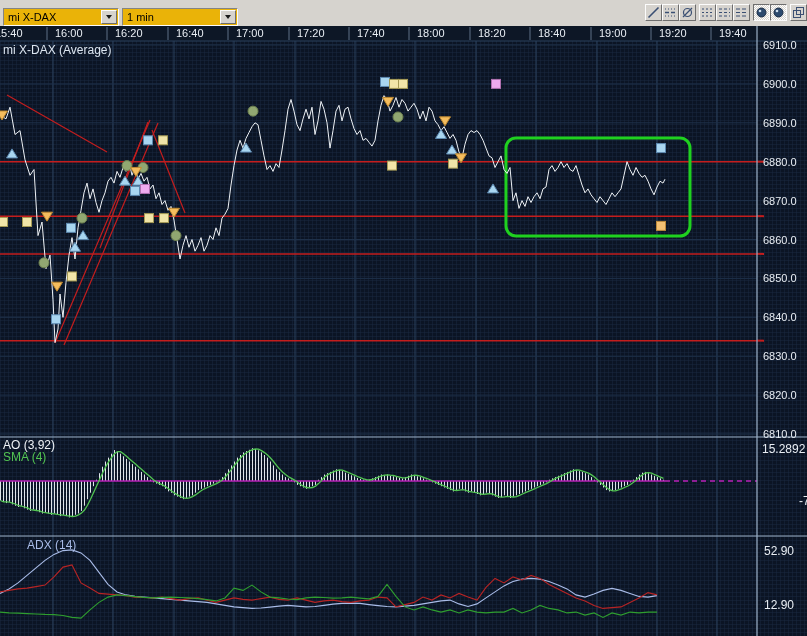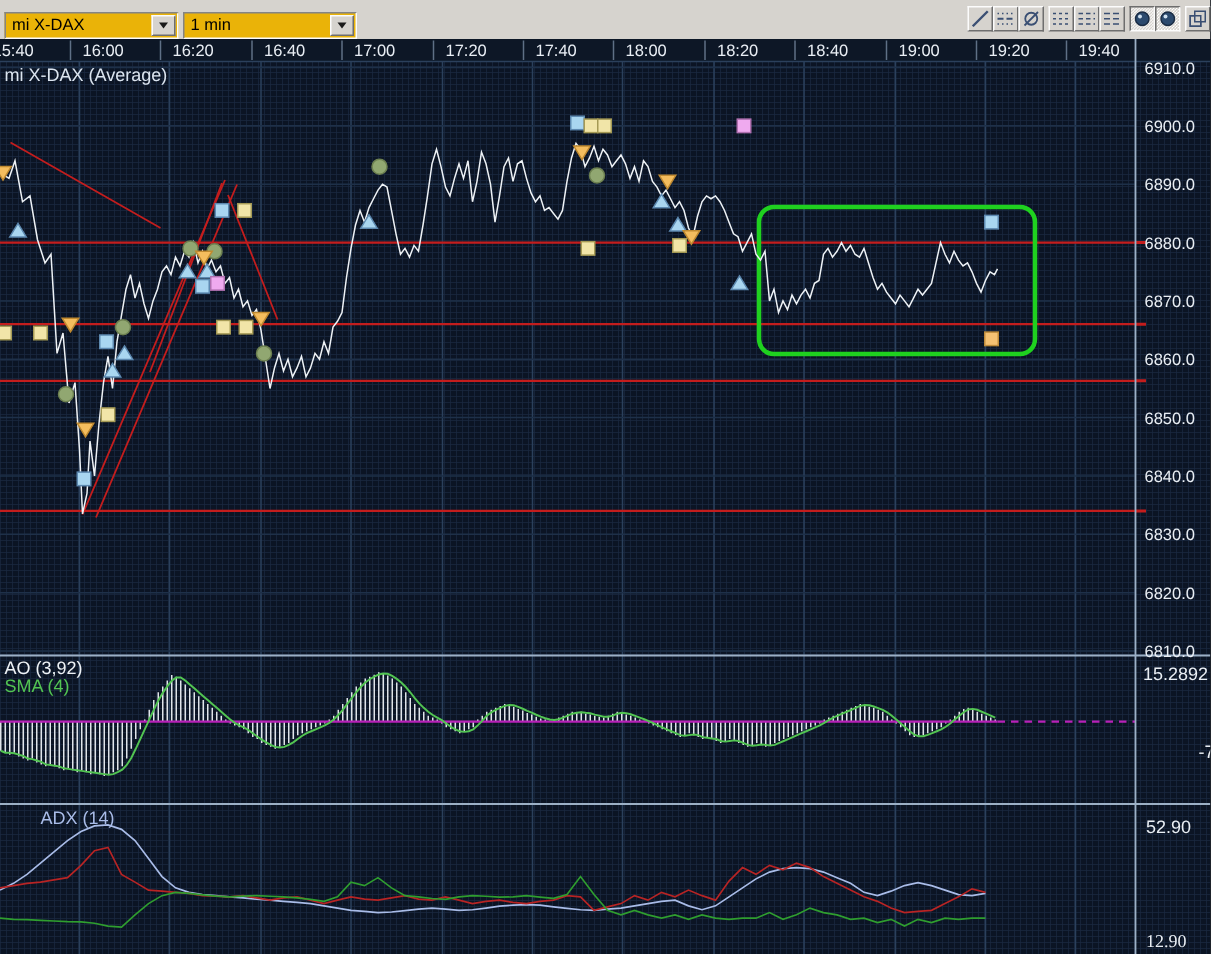--- a/index.html
+++ b/index.html
@@ -21,21 +21,21 @@
                         linear-gradient(45deg,#fff 25%,transparent 25%,transparent 75%,#fff 75%);
        background-size:2px 2px;background-position:0 0,1px 1px;}
   
   .ovl{position:absolute;font-size:12px;pointer-events:none;white-space:nowrap;}
   #t-main{left:3px;top:43px;color:#dce5f0;}
   #t-ao{left:3px;top:438px;color:#eef2f6;}
   #t-sma{left:3px;top:450px;color:#52c452;}
   #t-adx{left:3px;top:538px;color:#a9bce8;margin-left:24px;}
   .axovl{color:#e9eef4;}
   #ao-hi{left:762px;top:442px;} #ao-lo{left:759px;top:494px;padding-left:40px;}
-  #adx-hi{left:764px;top:544px;} #adx-lo{left:764px;top:620px;font-family:Liberation Serif, serif;}
+  #adx-hi{left:764px;top:544px;} #adx-lo{left:764px;top:598px;}
   svg text{font-family:"Liberation Sans",sans-serif;font-size:11px;fill:#e9eef4;}
 </style>
 </head>
 <body>
 
 <div class="screen">
 
   <svg id="chart" width="807" height="636" style="position:absolute;left:0;top:0">
     <defs>
       <pattern id="fineGrid" width="4" height="4" patternUnits="userSpaceOnUse">

